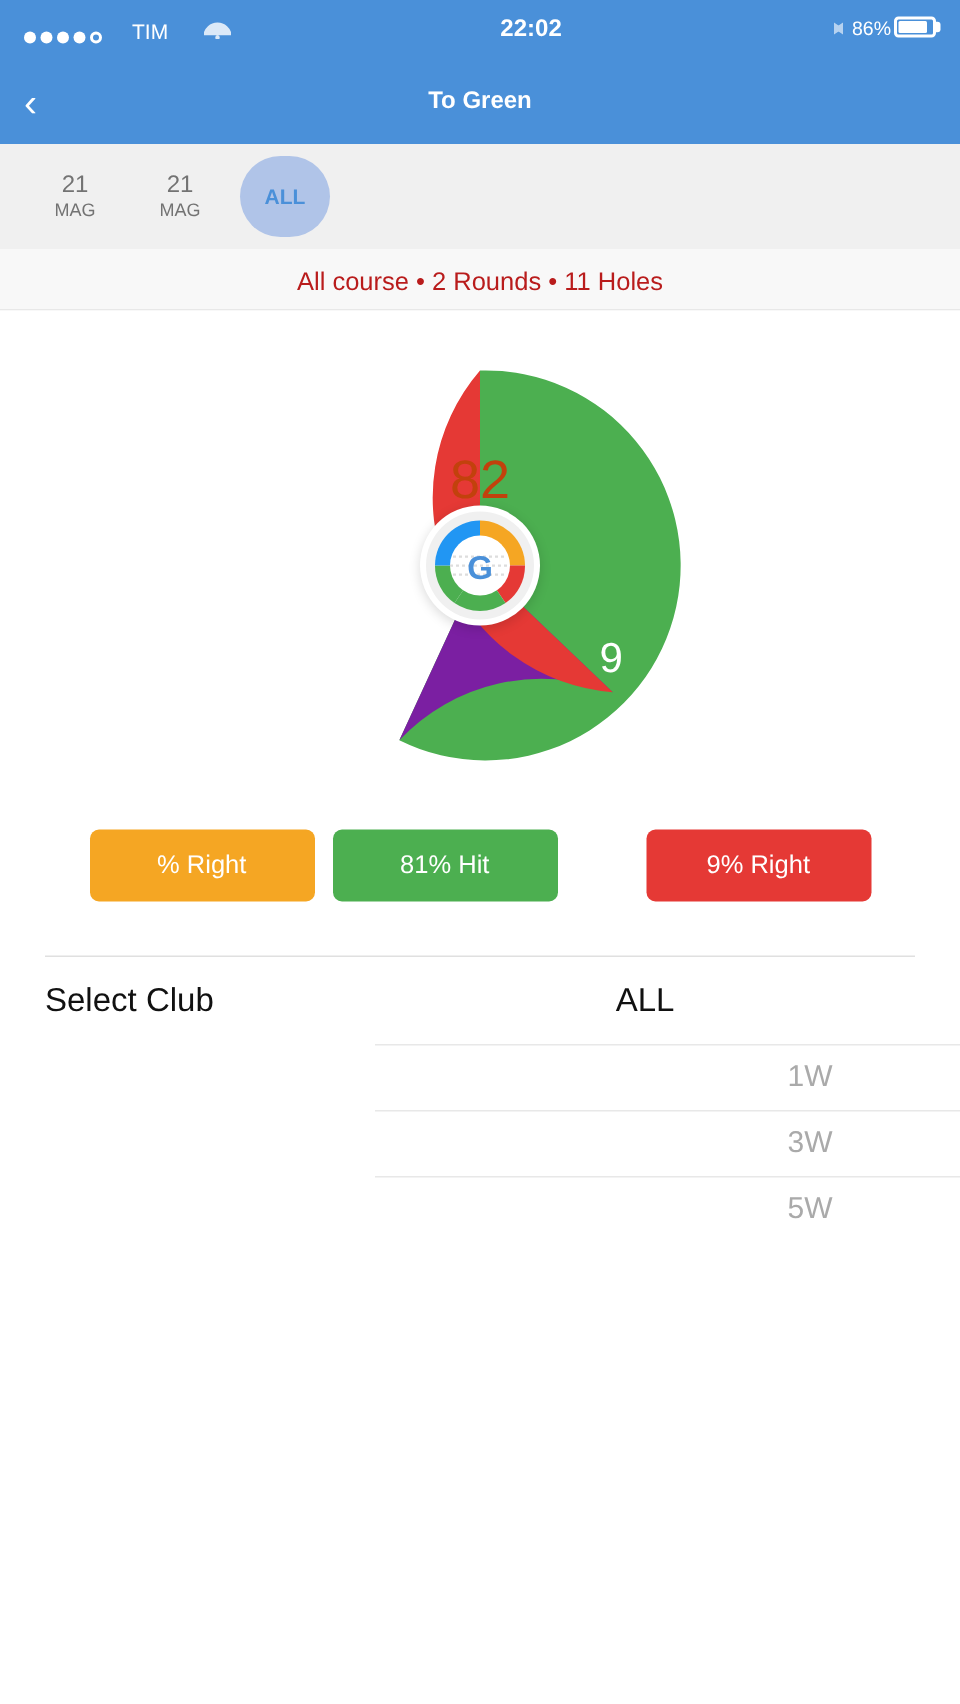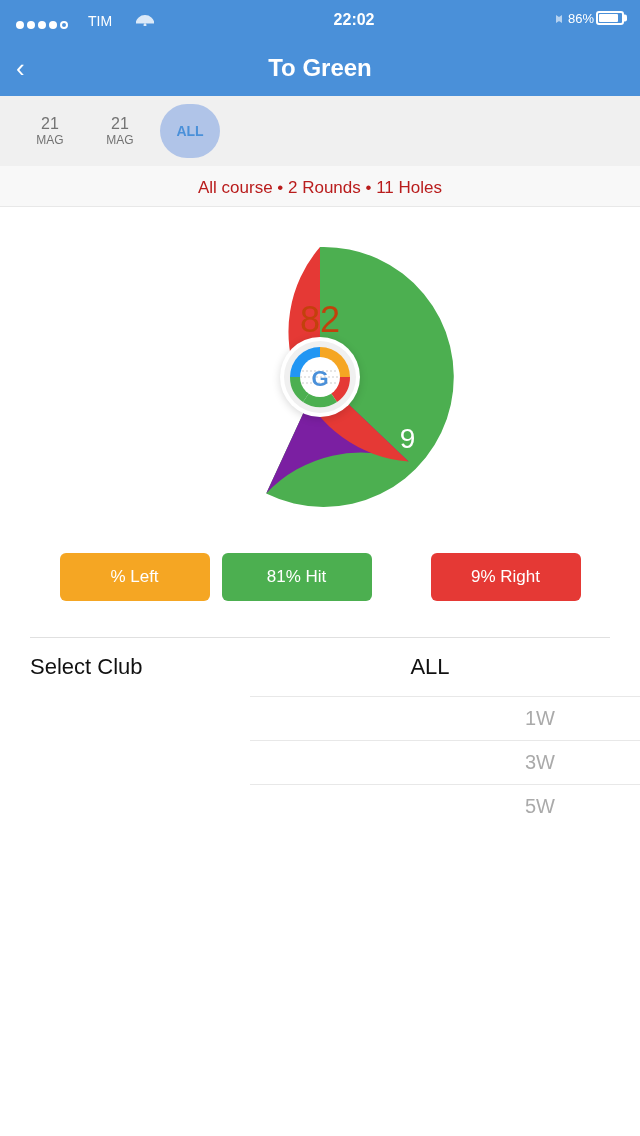--- a/index.html
+++ b/index.html
@@ -55,21 +55,21 @@
     .nav-back {
       position: absolute;
       left: 16px;
       color: white;
       font-size: 26px;
       font-weight: 300;
       cursor: pointer;
     }
     .nav-title {
       color: white;
-      font-size: 24px;
+      font-size: 16px;
       font-weight: 600;
     }
 
     
     .date-filter {
       width: 100%;
       height: 70px;
       background: #f0f0f0;
       display: flex;
       align-items: center;
@@ -352,21 +352,21 @@
     
     <div class="pie-label-82">82</div>
     <div class="pie-label-9-purple">9</div>
     <div class="pie-label-9-red">9</div>
   </div>
 </div>
 
 <div class="legend-area">
   <div class="legend-row">
     <div class="legend-badge badge-yellow">
-      <span>% Left</span>
+      <span>% Right</span>
     </div>
     <div class="legend-badge badge-green">
       <span>81% Hit</span>
     </div>
     <div class="legend-badge badge-red">
       <span>9% Right</span>
     </div>
   </div>
 </div>
 

